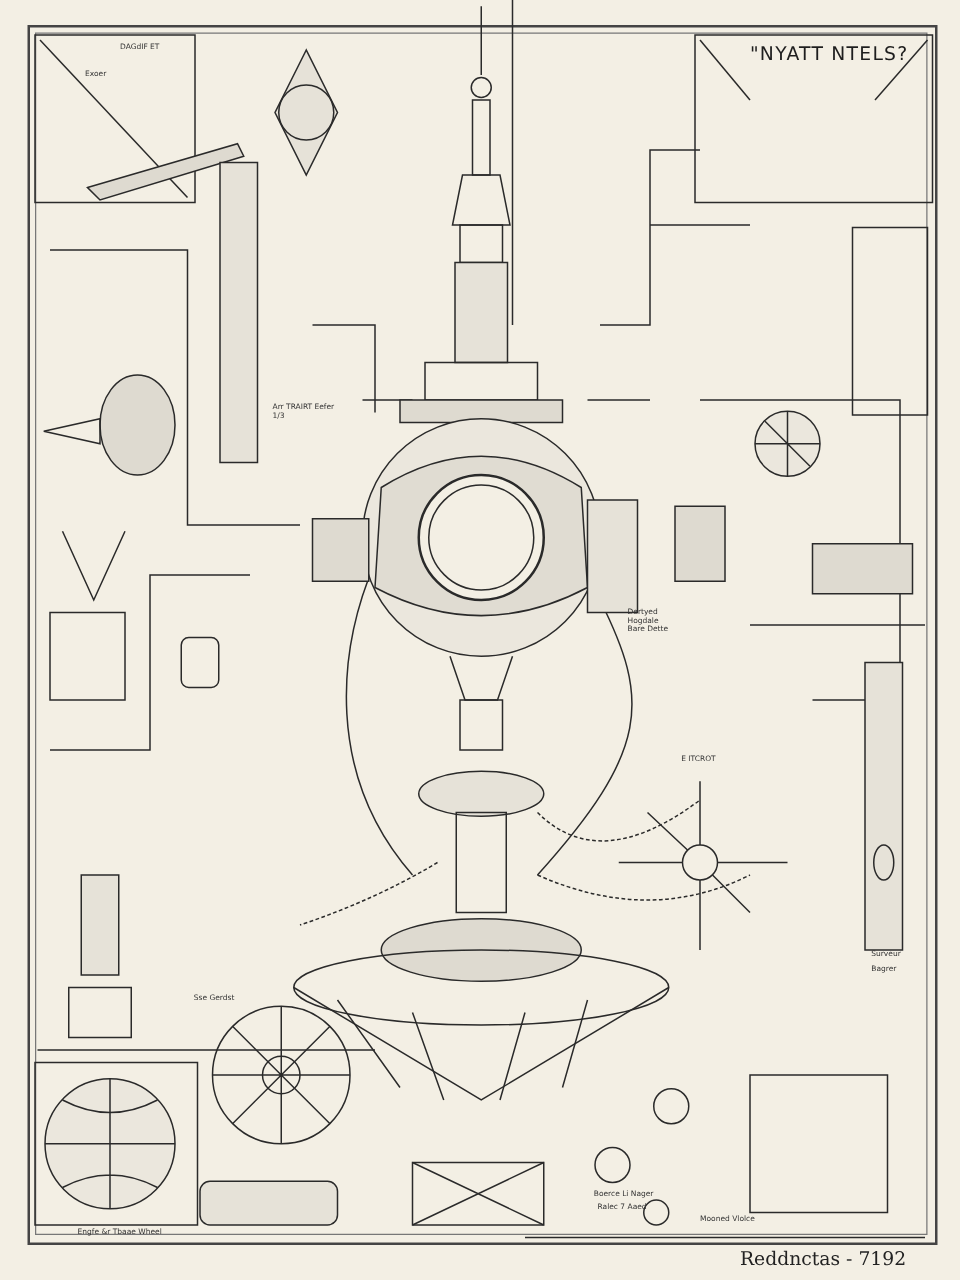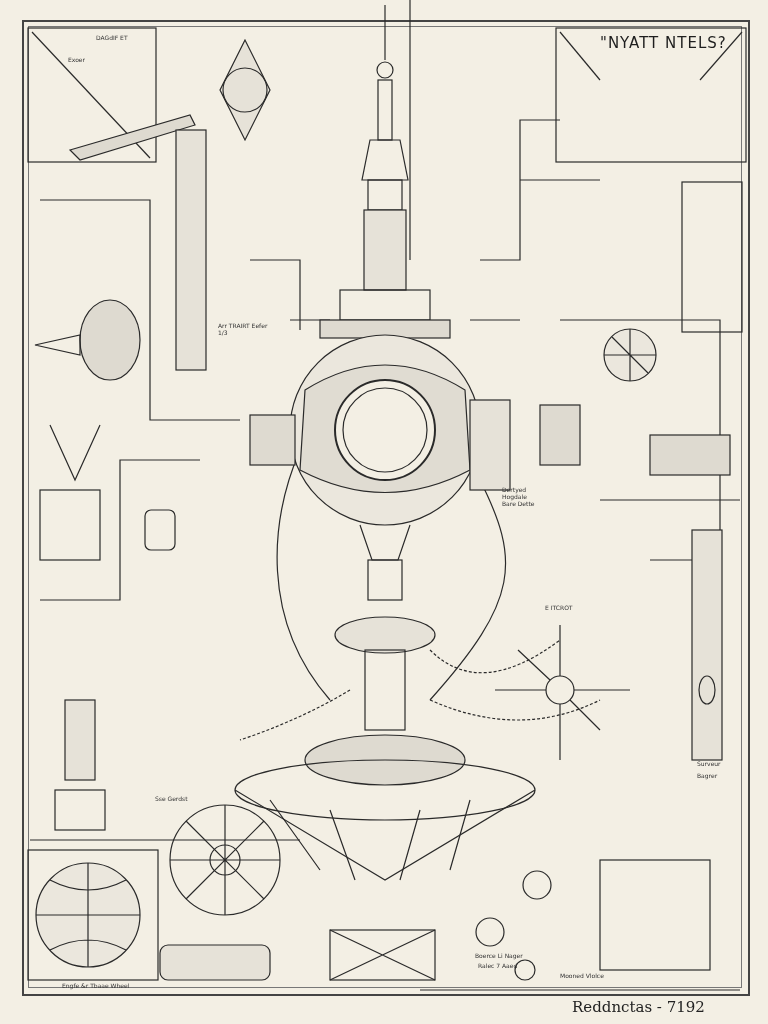--- a/index.html
+++ b/index.html
@@ -2,21 +2,21 @@
 <html><head>
 <meta charset="utf-8">
 <style>
   html, body { margin:0; padding:0; }
   body { width:768px; height:1024px; background:#f3efe4; overflow:hidden; position:relative;
          font-family:"DejaVu Serif", serif; color:#2a2a2a; }
   .sheet { position:absolute; left:0; top:0; width:768px; height:1024px; }
   .frame { position:absolute; left:22px; top:20px; width:724px; height:972px; border:2px solid #444; }
   .frame-inner { position:absolute; left:28px; top:26px; width:712px; height:960px; border:1px solid #777; }
   .title { position:absolute; left:600px; top:34px; font-family:"DejaVu Sans", sans-serif; font-size:15px; letter-spacing:1px; color:#1e1e1e; }
-  .signature { position:absolute; left:572px; top:998px; font-family:"DejaVu Serif", serif; font-size:15px; color:#222; }
+  .signature { position:absolute; left:592px; top:998px; font-family:"DejaVu Serif", serif; font-size:15px; color:#222; }
   .lbl { position:absolute; font-family:"DejaVu Sans", sans-serif; font-size:6px; color:#333; white-space:nowrap; }
   svg { position:absolute; left:0; top:0; }
 </style>
 </head>
 <body>
 
 <div class="sheet">
   <div class="frame"></div>
   <div class="frame-inner"></div>
 

